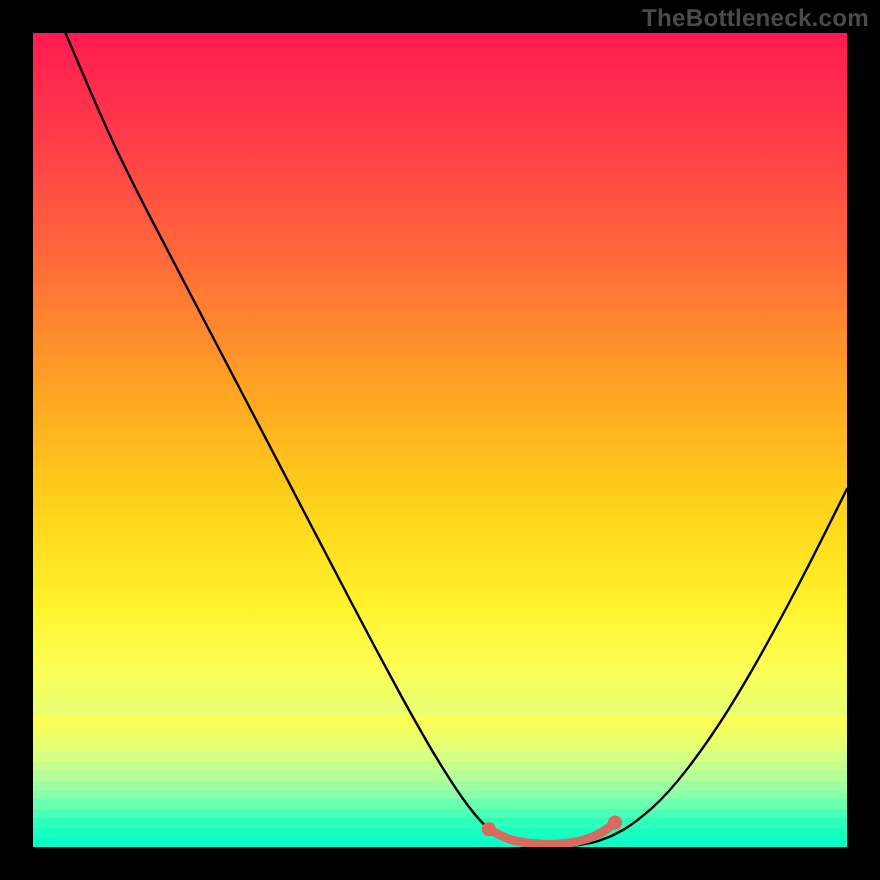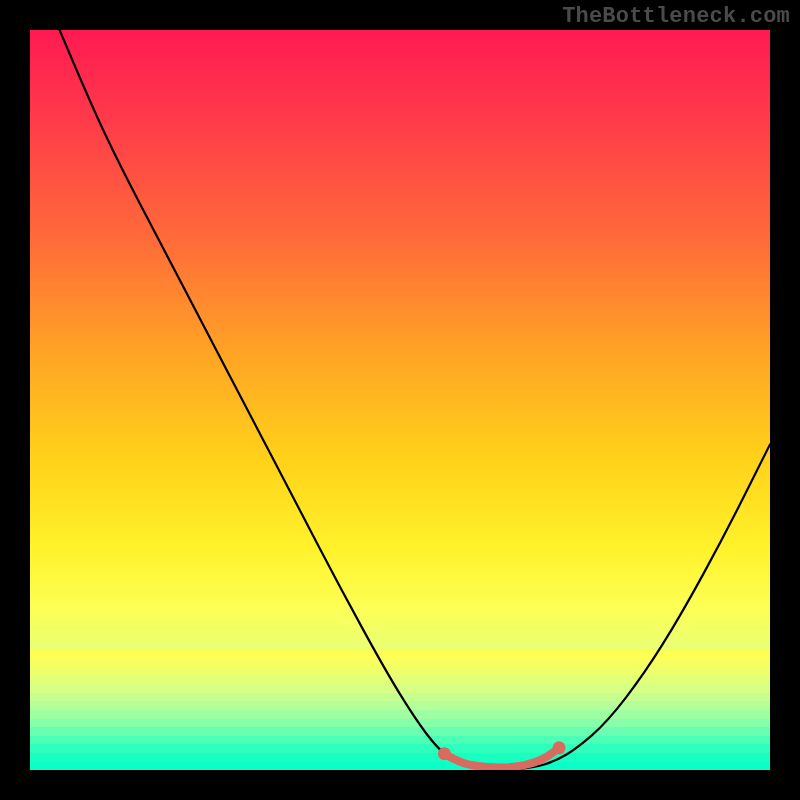--- a/index.html
+++ b/index.html
@@ -9,21 +9,20 @@
     height: 800px;
     background: #000;
     overflow: hidden;
     font-family: Arial, Helvetica, sans-serif;
   }
   .frame {
     position: relative;
     width: 800px;
     height: 800px;
     background: #000;
-    font-family: Liberation Mono, monospace;
   }
   .watermark {
     position: absolute;
     top: 4px;
     right: 10px;
     color: #4a4a4a;
     font-size: 22px;
     font-weight: 600;
     letter-spacing: 0.2px;
     z-index: 3;

